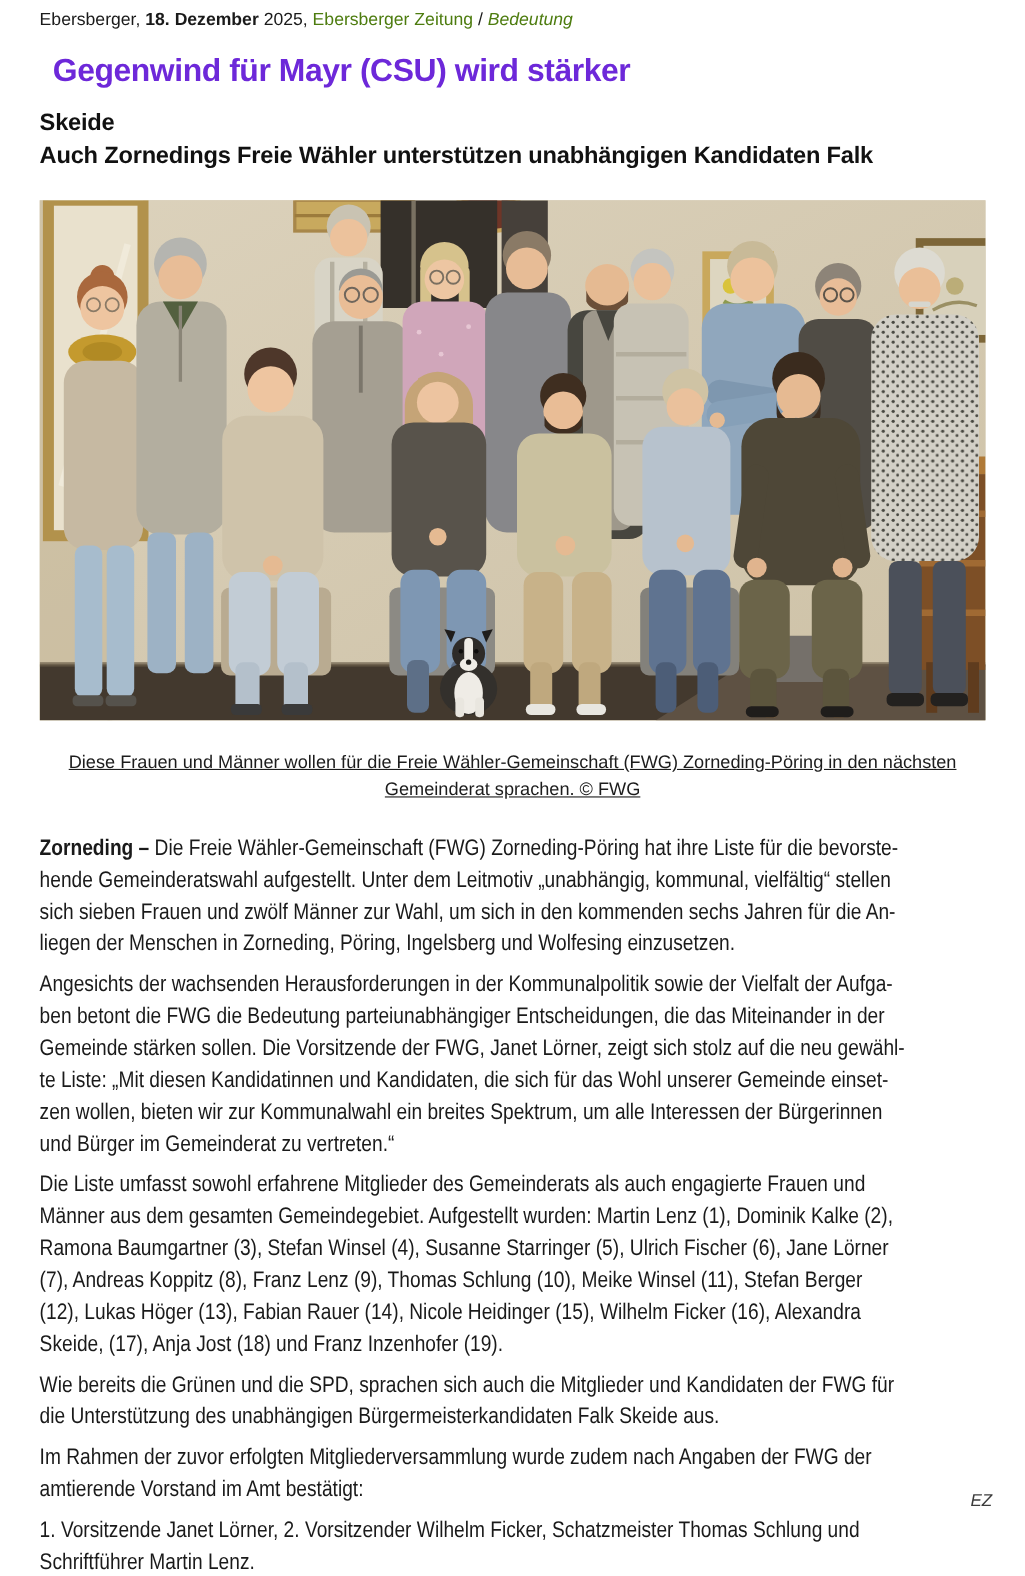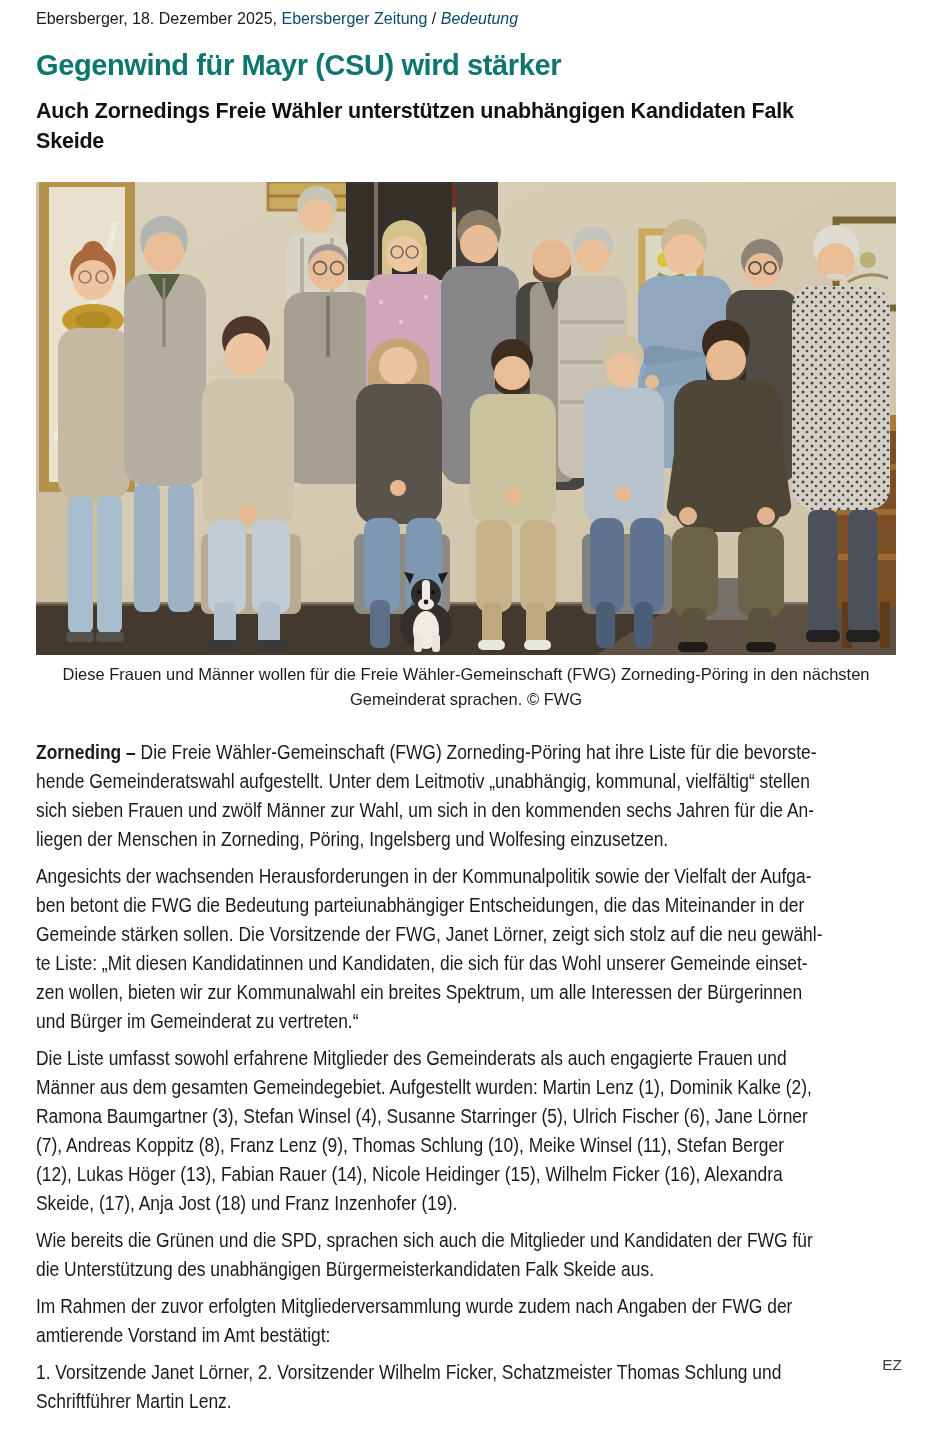--- a/index.html
+++ b/index.html
@@ -5,67 +5,67 @@
   html,body{margin:0;padding:0;background:#ffffff;}
   body{
     width:932px;height:1433px;overflow:hidden;position:relative;
     font-family:"Liberation Sans",sans-serif;color:#1a1a1a;
     -webkit-font-smoothing:antialiased;
   }
   .page{padding:9px 36px 0 36px;}
 
   
   .meta{font-size:16px;line-height:19px;white-space:nowrap;color:#1a1a1a;}
-  .meta .b{font-weight:normal;}
-  .meta .link{color:#0c4a6e;text-decoration:none;cursor:pointer;}
+  .meta .b{font-weight:bold;}
+  .meta .link{color:#4d7c0f;text-decoration:none;cursor:pointer;}
   .meta .it{font-style:italic;}
 
   
-  h1{font-size:29px;line-height:33px;margin:21px 0 0;font-weight:bold;
-     letter-spacing:-0.4px;white-space:nowrap;color:#0f766e;}
+  h1{font-size:29px;line-height:33px;margin:21px 12px 0;font-weight:bold;
+     letter-spacing:-0.4px;white-space:nowrap;color:#6d28d9;}
   h2{font-size:21.5px;line-height:30px;margin:14px 0 0;font-weight:bold;
      letter-spacing:-0.2px;color:#111;}
   h2 .h2line{display:block;white-space:nowrap;}
 
   
   figure{margin:26px 0 0;padding:0;}
   .photo-wrap{width:860px;height:473px;overflow:hidden;background:#d5cab2;}
   .photo-wrap svg{display:block;}
-  figcaption{margin-top:7px;font-size:16.5px;line-height:25px;
-     text-align:center;color:#1c1c1c;}
+  figcaption{margin-top:26px;font-size:16.5px;line-height:25px;
+     text-align:center;color:#1c1c1c;text-decoration:underline;}
 
   
   .article-body{margin-top:25px;width:1012px;transform:scaleX(0.85);
      transform-origin:0 0;}
   .para{margin:0 0 8px;}
   .bline{font-size:20.5px;line-height:29px;white-space:nowrap;color:#1a1a1a;}
   .lead{font-weight:bold;}
 
   .footer-credit{position:absolute;right:30px;top:1356px;font-size:15.5px;
-     color:#3c3c3c;}
+     color:#3c3c3c;font-style:italic;}
 </style>
 </head>
 <body>
 
 <div class="page">
 
   <div class="meta">
     <span>Ebersberger,</span>
     <span class="b">18. Dezember</span>
     <span>2025,</span>
     <span class="link">Ebersberger Zeitung</span>
     <span>/</span>
     <span class="link it">Bedeutung</span>
   </div>
 
   <h1>Gegenwind für Mayr (CSU) wird stärker</h1>
 
   <h2>
+    <span class="h2line">Skeide</span>
     <span class="h2line">Auch Zornedings Freie Wähler unterstützen unabhängigen Kandidaten Falk</span>
-    <span class="h2line">Skeide</span>
   </h2>
 
   <figure>
     <div class="photo-wrap">
       <svg width="860" height="473" viewBox="0 0 860 473" xmlns="http://www.w3.org/2000/svg">
         <defs>
           <linearGradient id="wall" x1="0" y1="0" x2="1" y2="1">
             <stop offset="0" stop-color="#dcd2bc"></stop>
             <stop offset="1" stop-color="#cdc1a6"></stop>
           </linearGradient>

